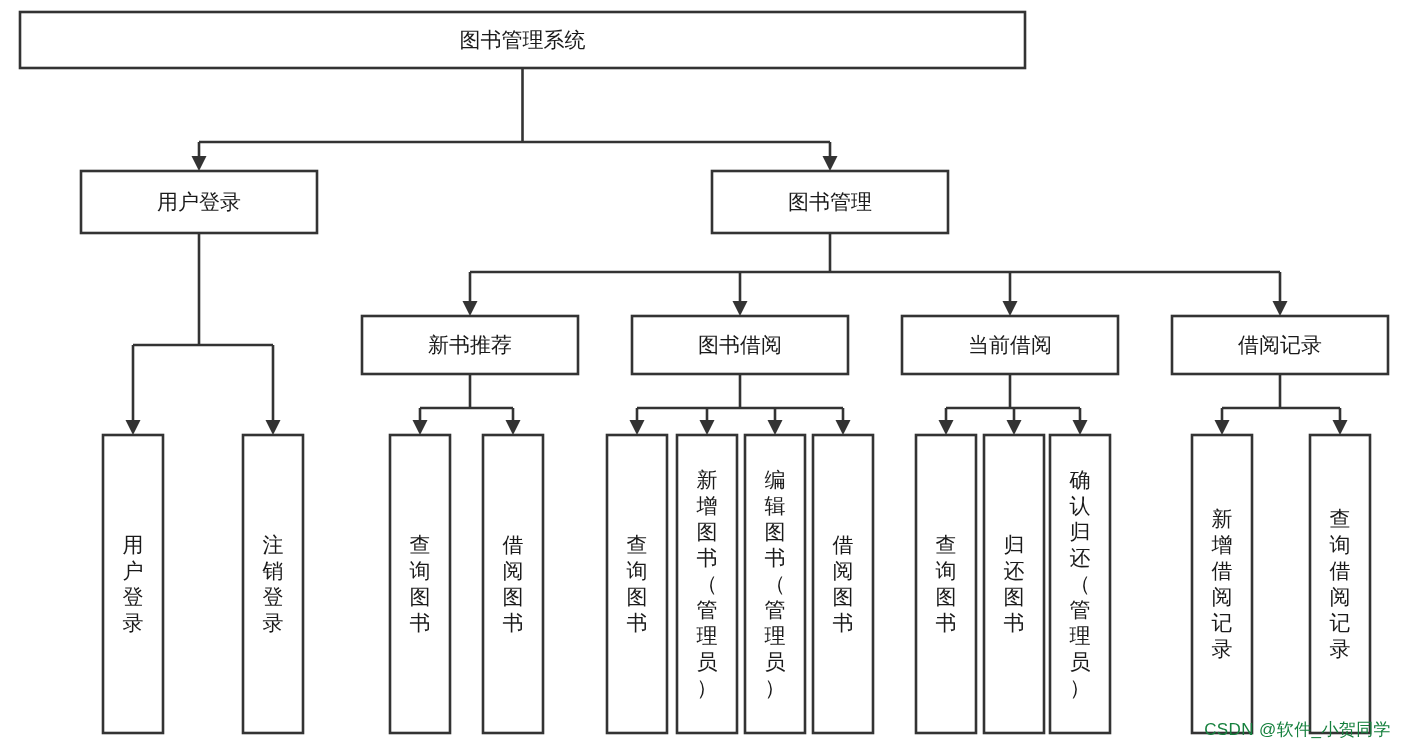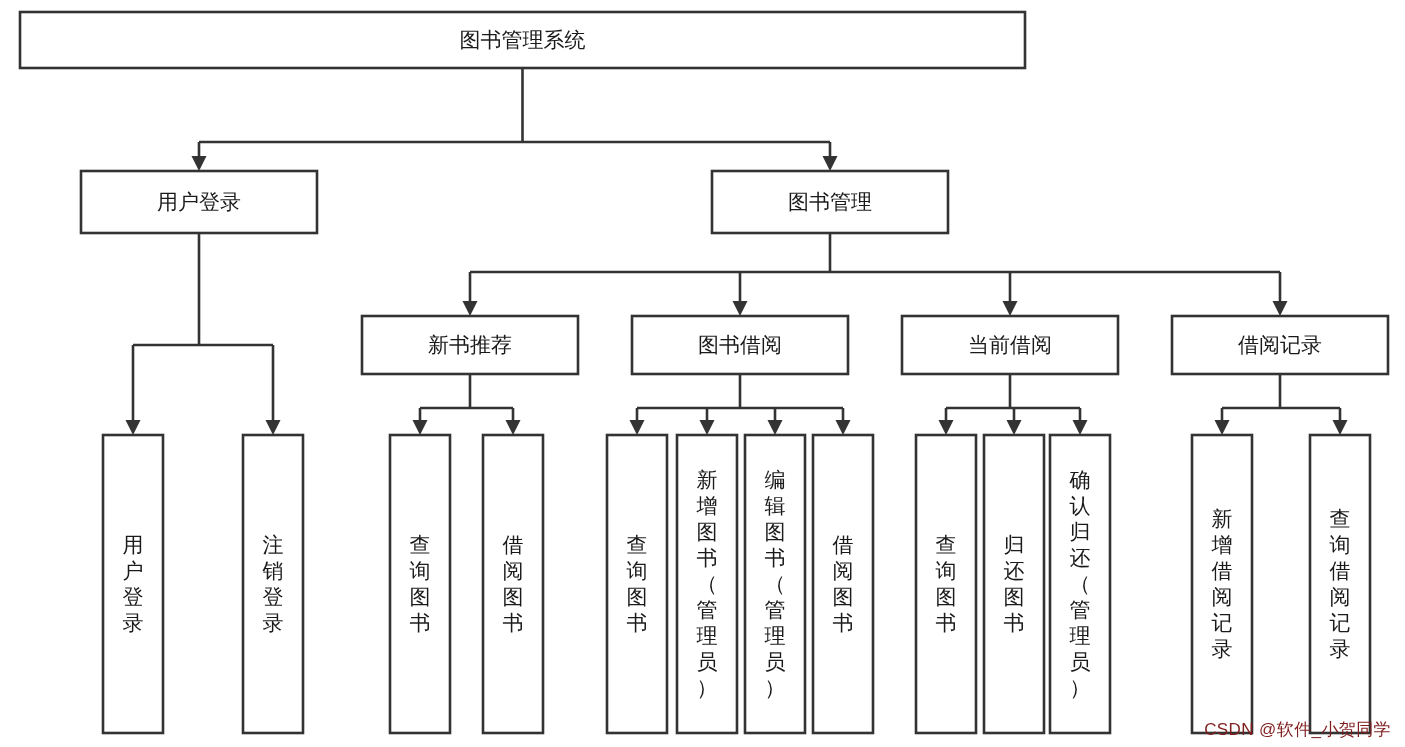--- a/index.html
+++ b/index.html
@@ -53,21 +53,21 @@
     font-size: 21px;
     fill: #1a1a1a;
     text-anchor: middle;
   }
   .watermark {
     position: absolute;
     right: 14px;
     bottom: 6px;
     font-family: "Liberation Sans", "DejaVu Sans", sans-serif;
     font-size: 17px;
-    color: #7f1d1d;
+    color: #15803d;
     white-space: nowrap;
     letter-spacing: 0.4px;
   }
 </style>
 </head>
 <body>
 
 <div id="diagram-root">
   <svg id="tree-svg" viewBox="0 0 1405 747" xmlns="http://www.w3.org/2000/svg">
     <g id="connectors-layer">

